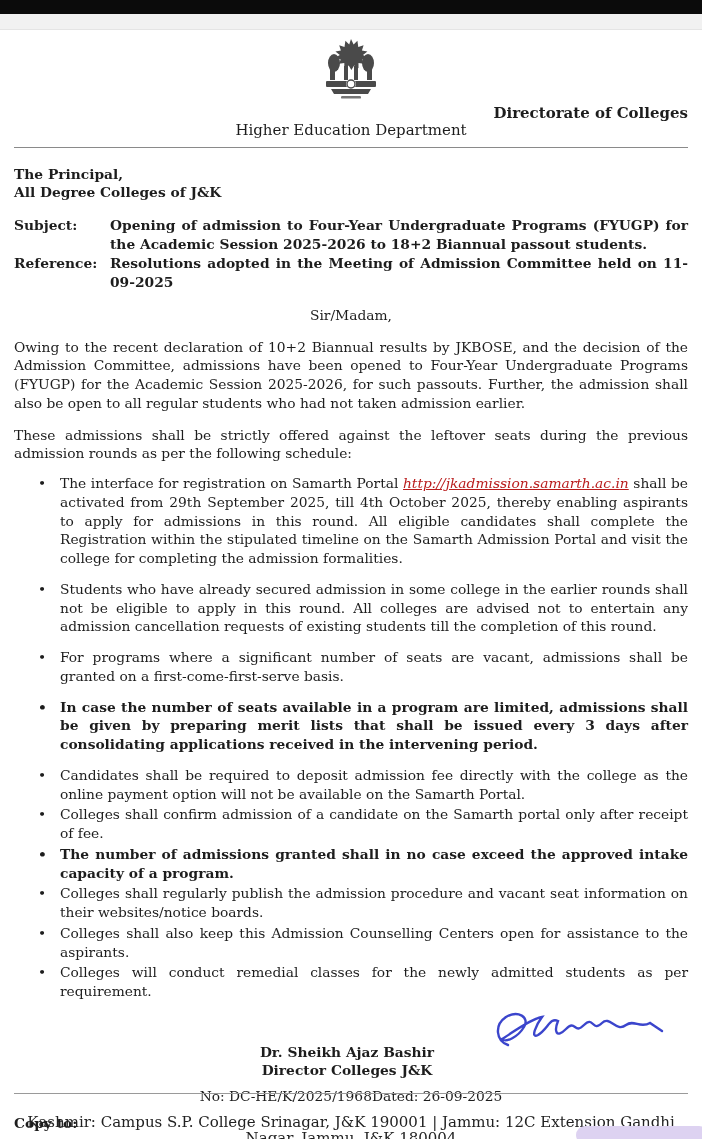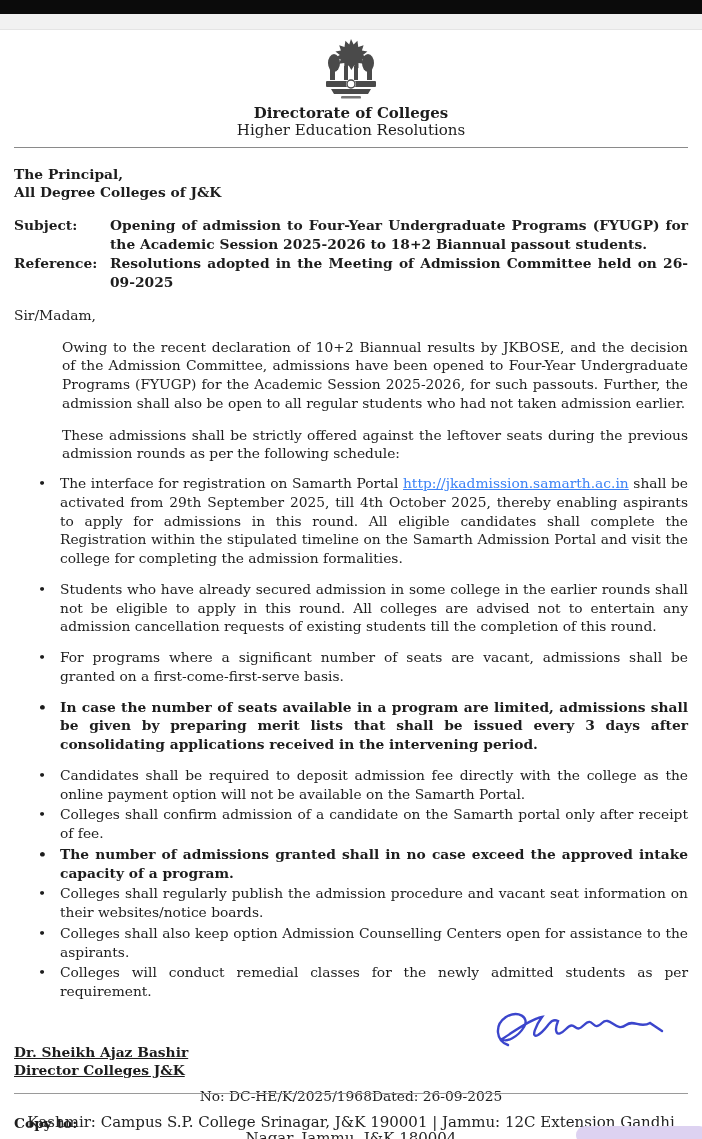--- a/index.html
+++ b/index.html
@@ -10,42 +10,42 @@
     font-family:"DejaVu Serif", serif;
     font-size:13.8px; line-height:1.36;
   }
   .status-black { height:14px; background:#0b0b0b; }
   .status-gray  { height:16px; background:#f1f1f1; border-bottom:1px solid #e4e4e4; }
   .doc { padding:6px 14px 0 14px; }
 
   .header { text-align:center; }
   .emblem-wrap { display:flex; justify-content:center; margin-top:2px; }
   .header-line { font-size:15px; line-height:17px; }
-  .hdr-bold { font-weight:bold; }
+  .hdr-bold { font-weight:bold;text-align:right; }
   .top-rule { border:none; border-top:1.5px solid #8a8a8a; margin-top:8px; }
 
   .addressee { margin-top:17px; font-weight:bold; line-height:18px; }
 
   .subject-grid { display:grid; grid-template-columns:96px 1fr; margin-top:15px;
                   font-weight:bold; row-gap:1px; }
   .subject-grid .val { text-align:justify; }
 
-  .salutation { margin-top:14px; }
-  .para { margin-top:13px; text-align:justify;margin-left:48px; }
+  .salutation { margin-top:14px;text-align:center; }
+  .para { margin-top:13px; text-align:justify; }
 
   ul.bullets { margin-top:11px; list-style:none; }
   ul.bullets li { position:relative; padding-left:46px; text-align:justify; }
   ul.bullets li::before { content:"\2022"; position:absolute; left:24px; top:0; }
   ul.bullets li.gap { margin-bottom:12px; }
   ul.bullets li.tight { margin-bottom:2px; }
   ul.bullets li.bold { font-weight:bold; }
 
-  .doc-link { color:#3b82f6; text-decoration:underline; cursor:pointer; }
+  .doc-link { color:#b91c1c; text-decoration:underline; cursor:pointer;font-style:italic; }
 
-  .sign-block { margin-top:4px; text-align:left; padding-right:8px;text-decoration:underline; }
+  .sign-block { margin-top:4px; text-align:center; padding-right:8px; }
   .sign-svg { display:block; margin-left:auto; margin-right:14px; margin-bottom:-14px; }
   .sign-name, .sign-title { font-weight:bold; line-height:18px; }
 
   .refline { display:flex; justify-content:center; margin-top:8px; }
 
   .copyto { margin-top:8px; }
   .copyto-label { font-weight:bold; }
 
   .footer { position:absolute; left:14px; right:14px; top:1093px;
             border-top:1.5px solid #9a9a9a; padding-top:20px;
@@ -78,52 +78,52 @@
             <rect x="2" y="43" width="50" height="6" rx="1"></rect>
             <circle cx="27" cy="46" r="5" fill="#ffffff"></circle>
             <circle cx="27" cy="46" r="4" fill="none" stroke="#4a4a4a" stroke-width="1.4"></circle>
             <path d="M7 51 h40 l-3 5 h-34 z"></path>
             <rect x="17" y="58" width="20" height="2.6" rx="1.2" opacity="0.75"></rect>
           </g>
         </svg>
       </span>
     </div>
     <div class="header-line hdr-bold">Directorate of Colleges</div>
-    <div class="header-line">Higher Education Resolutions</div>
+    <div class="header-line">Higher Education Department</div>
   </div>
 
   <hr class="top-rule">
 
   <div class="addressee">
     <div>The Principal,</div>
     <div>All Degree Colleges of J&amp;K</div>
   </div>
 
   <div class="subject-grid">
     <div>Subject:</div>
     <div class="val">Opening of admission to Four-Year Undergraduate Programs (FYUGP) for the Academic Session 2025-2026 to 18+2 Biannual passout students.</div>
     <div>Reference:</div>
-    <div class="val">Resolutions adopted in the Meeting of Admission Committee held on 26-09-2025</div>
+    <div class="val">Resolutions adopted in the Meeting of Admission Committee held on 11-09-2025</div>
   </div>
 
   <div class="salutation">Sir/Madam,</div>
 
   <p class="para">Owing to the recent declaration of 10+2 Biannual results by JKBOSE, and the decision of the Admission Committee, admissions have been opened to Four-Year Undergraduate Programs (FYUGP) for the Academic Session 2025-2026, for such passouts. Further, the admission shall also be open to all regular students who had not taken admission earlier.</p>
   <p class="para">These admissions shall be strictly offered against the leftover seats during the previous admission rounds as per the following schedule:</p>
 
   <ul class="bullets">
     <li class="gap"><span>The interface for registration on Samarth Portal </span><a class="doc-link">http://jkadmission.samarth.ac.in</a><span> shall be activated from 29th September 2025, till 4th October 2025, thereby enabling aspirants to apply for admissions in this round. All eligible candidates shall complete the Registration within the stipulated timeline on the Samarth Admission Portal and visit the college for completing the admission formalities.</span></li>
     <li class="gap">Students who have already secured admission in some college in the earlier rounds shall not be eligible to apply in this round. All colleges are advised not to entertain any admission cancellation requests of existing students till the completion of this round.</li>
     <li class="gap">For programs where a  significant number of seats are vacant,  admissions shall be granted on a first-come-first-serve basis.</li>
     <li class="gap bold">In case the number of seats available in a program are limited, admissions shall be given by preparing merit lists that shall be issued every 3 days after consolidating applications received in the intervening period.</li>
     <li class="tight">Candidates shall be required to deposit admission fee directly with the college as the online payment option will not be available on the Samarth Portal.</li>
     <li class="tight">Colleges shall confirm admission of a candidate on the Samarth portal only after receipt of fee.</li>
     <li class="tight bold">The number of admissions granted shall in no case exceed the approved intake capacity of a program.</li>
     <li class="tight">Colleges shall regularly publish the admission procedure and vacant seat information on their websites/notice boards.</li>
-    <li class="tight">Colleges shall also keep option Admission Counselling Centers open for assistance to the aspirants.</li>
+    <li class="tight">Colleges shall also keep this Admission Counselling Centers open for assistance to the aspirants.</li>
     <li class="tight">Colleges will conduct remedial classes for the newly admitted students as per requirement.</li>
   </ul>
 
   <div class="sign-block">
     <svg class="sign-svg" width="180" height="52" viewBox="0 0 180 52">
       <path d="M22 40 C10 36, 8 20, 20 12 C32 5, 44 12, 38 22 C32 32, 20 38, 16 34 C26 28, 44 14, 56 12 C50 20, 44 34, 52 30 C62 24, 64 12, 72 16 C68 26, 70 34, 80 24 C90 14, 88 30, 98 20 C108 10, 106 28, 116 18 C124 10, 130 28, 140 20 C148 14, 154 24, 164 18 L176 26" fill="none" stroke="#2a35c8" stroke-width="2.4" stroke-linecap="round" opacity="0.92"></path>
     </svg>
     <div class="sign-name">Dr. Sheikh Ajaz Bashir</div>
     <div class="sign-title">Director Colleges J&amp;K</div>
   </div>

